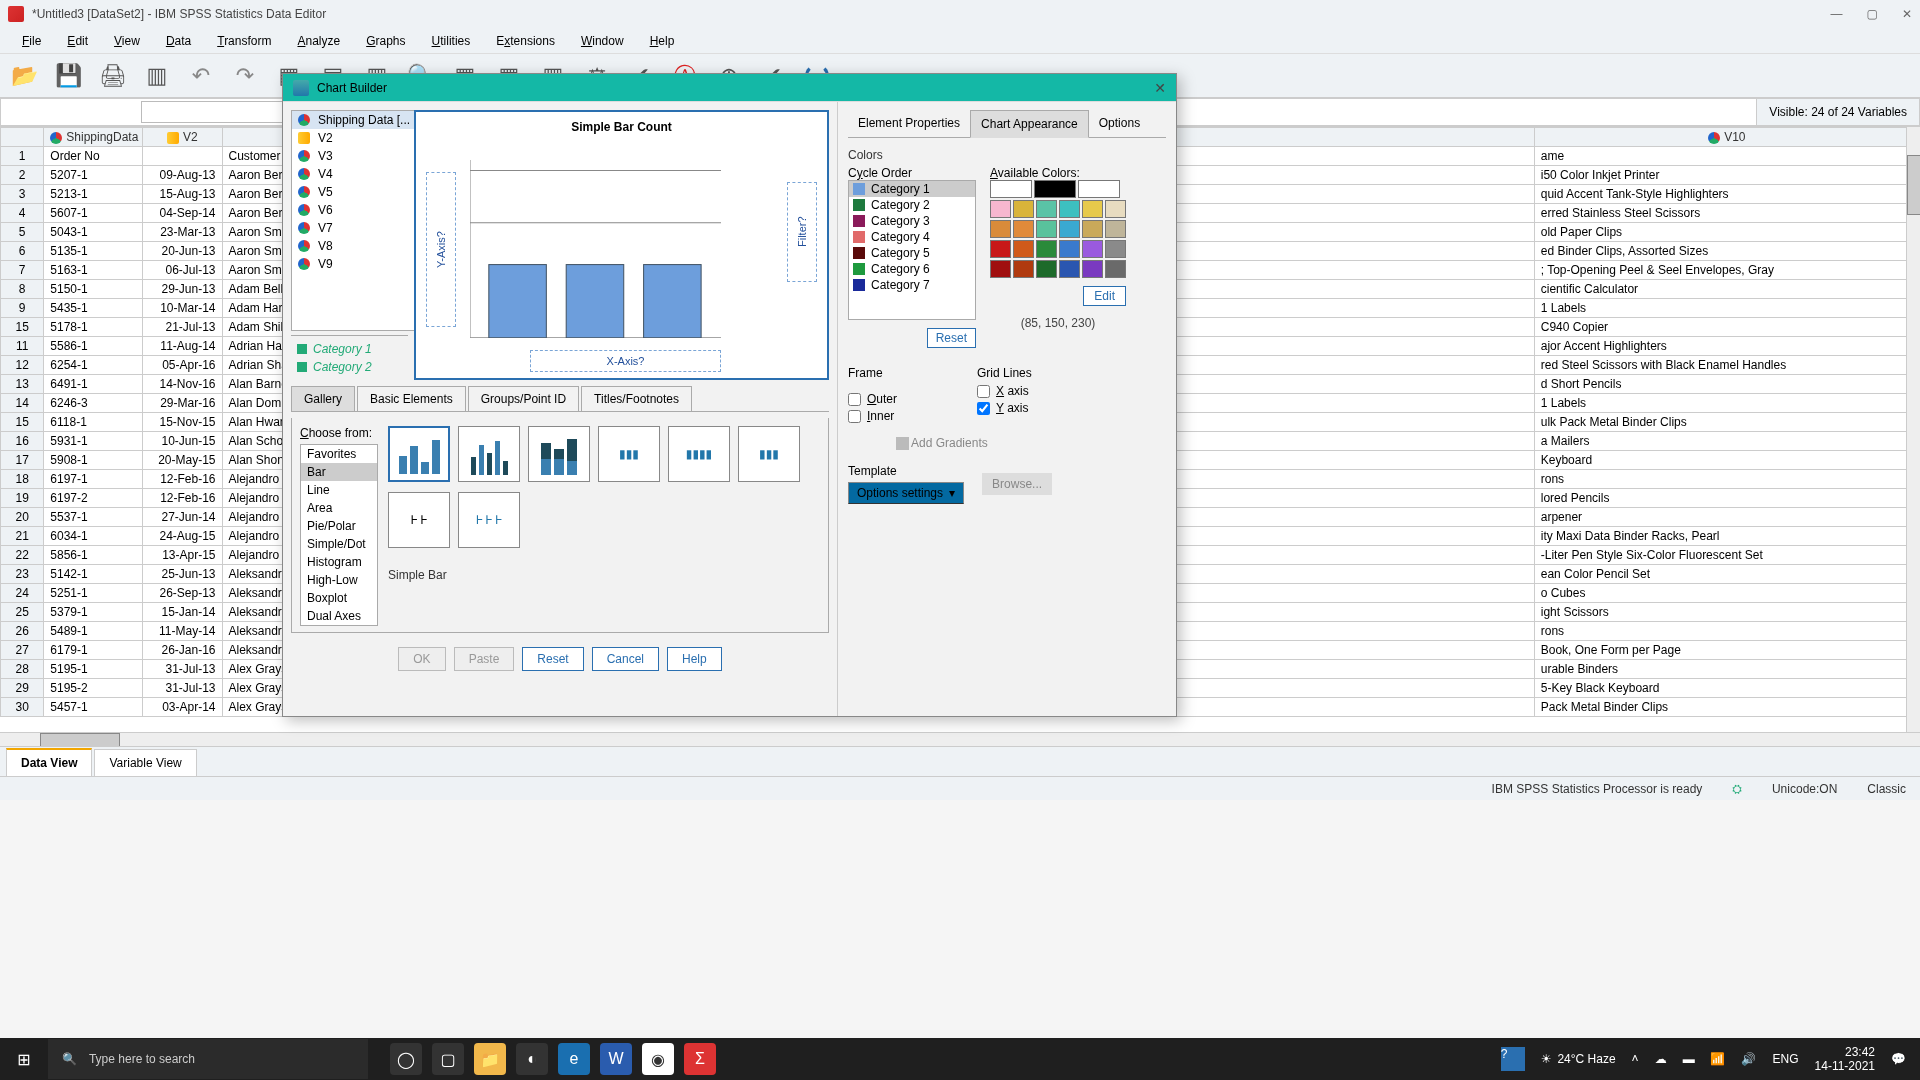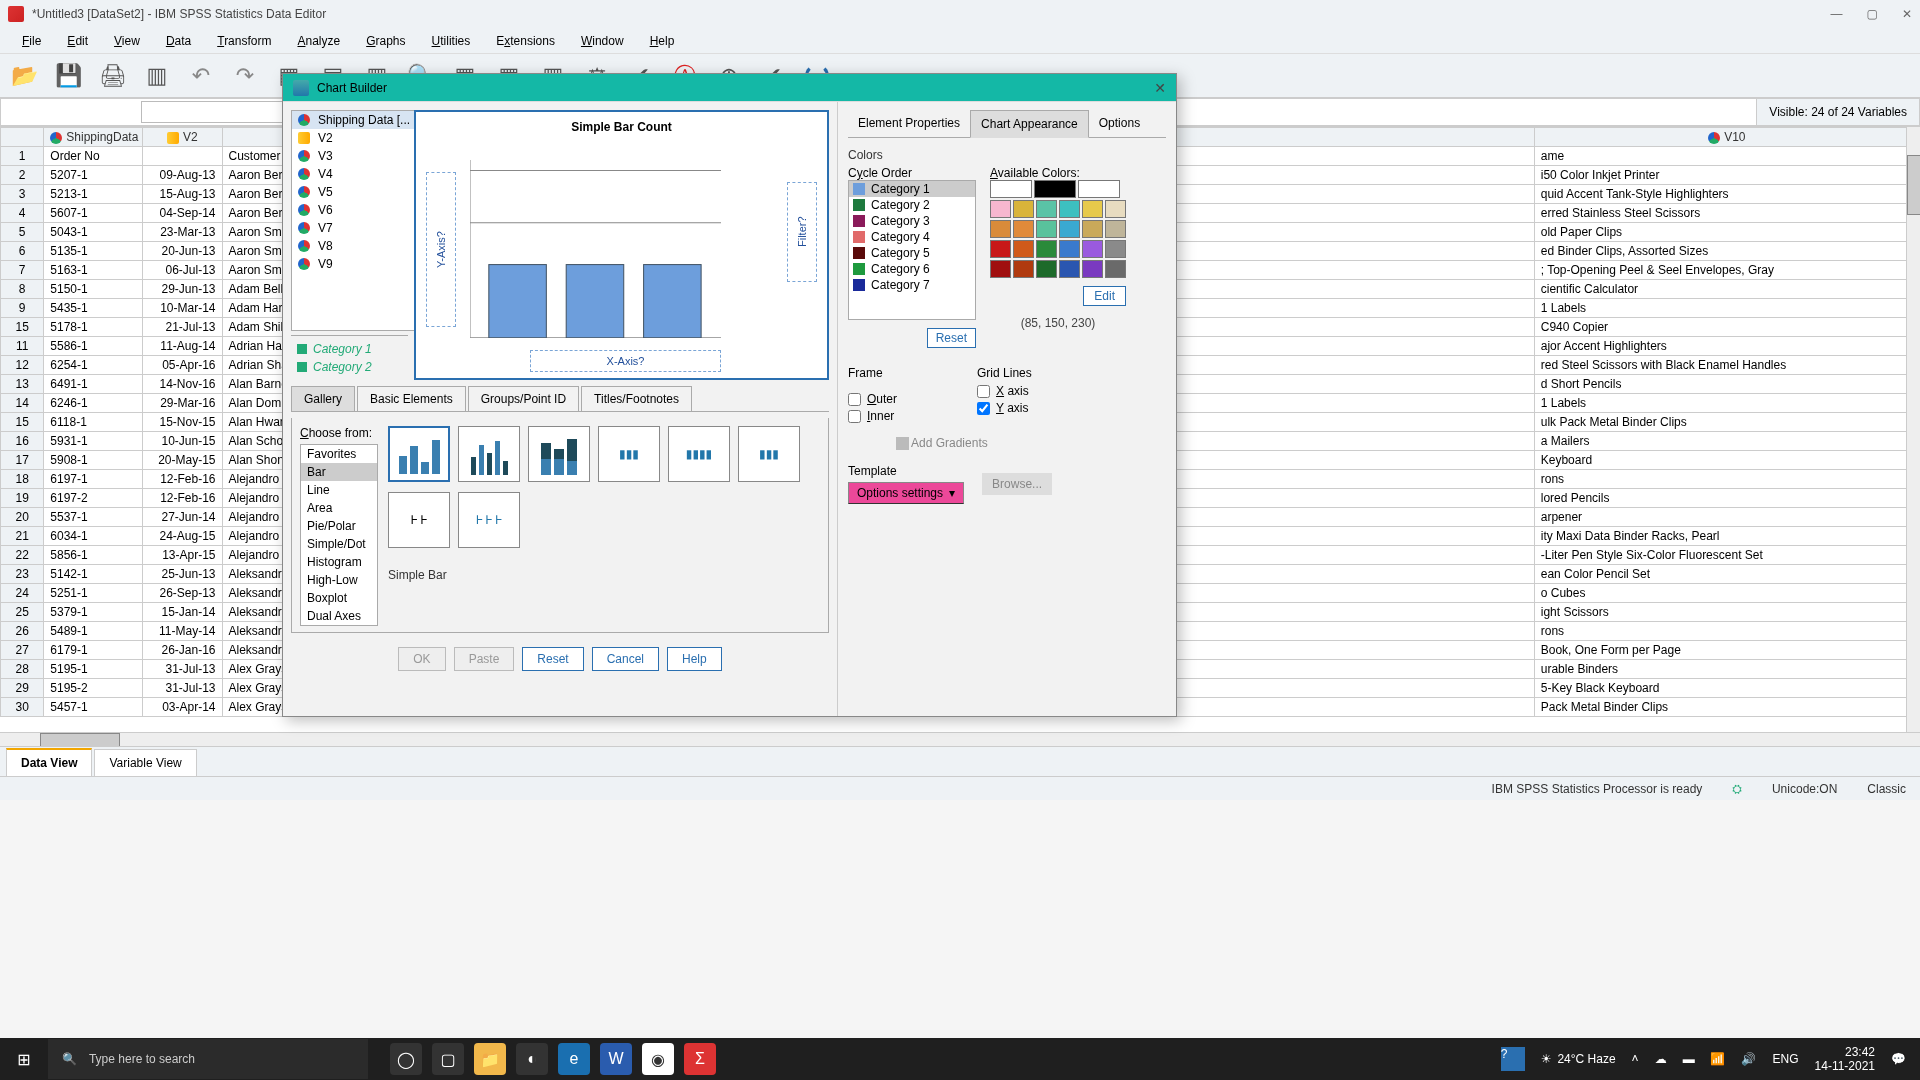--- a/index.html
+++ b/index.html
@@ -124,21 +124,21 @@
 .sw { width: 12px; height: 12px; }
 .palette { display: flex; flex-direction: column; gap: 2px; }
 .pal-row { display: flex; gap: 2px; }
 .pal-row .pc { width: 21px; height: 18px; border: 1px solid #777; }
 .reset-edit { display: flex; justify-content: space-between; margin-top: 8px; }
 .rgb-label { text-align: center; margin-top: 10px; color: #444; }
 .frame-grid { display: flex; gap: 80px; margin-top: 18px; }
 .chk { display: flex; align-items: center; gap: 6px; margin: 3px 0; }
 .chk input { width: 13px; height: 13px; }
 .tmpl-row { margin-top: 14px; display: flex; align-items: center; gap: 18px; }
-.tmpl-sel { border: 1px solid #888; padding: 3px 8px; background: #ec4899; display: inline-flex; align-items: center; gap: 6px; min-width: 115px; border-bottom: 1px solid #333; }
+.tmpl-sel { border: 1px solid #888; padding: 3px 8px; background: #0369a1; display: inline-flex; align-items: center; gap: 6px; min-width: 115px; border-bottom: 1px solid #333; }
 .browse { background: #ddd; color: #888; padding: 4px 10px; }
 .addgrad { display: flex; align-items: center; gap: 2px; margin-top: 10px; color: #888; margin-left: 48px; }
 .addgrad .gbox { width: 13px; height: 13px; background: #bbb; }
 
 </style>
 </head>
 <body>
 
 <div class="title-bar">
   <div class="logo"></div>
@@ -298,21 +298,21 @@
         </tr>
         <tr>
           <td class="rownum">13</td>
   <td>6491-1</td>
   <td class="col-date">14-Nov-16</td>
   <td>Alan Barnes</td>
   <td>d Short Pencils</td>
         </tr>
         <tr>
           <td class="rownum">14</td>
-  <td>6246-1</td>
+  <td>6246-3</td>
   <td class="col-date">29-Mar-16</td>
   <td>Alan Dominguez</td>
   <td>1 Labels</td>
         </tr>
         <tr>
           <td class="rownum">15</td>
   <td>6118-1</td>
   <td class="col-date">15-Nov-15</td>
   <td>Alan Hwang</td>
   <td>ulk Pack Metal Binder Clips</td>

